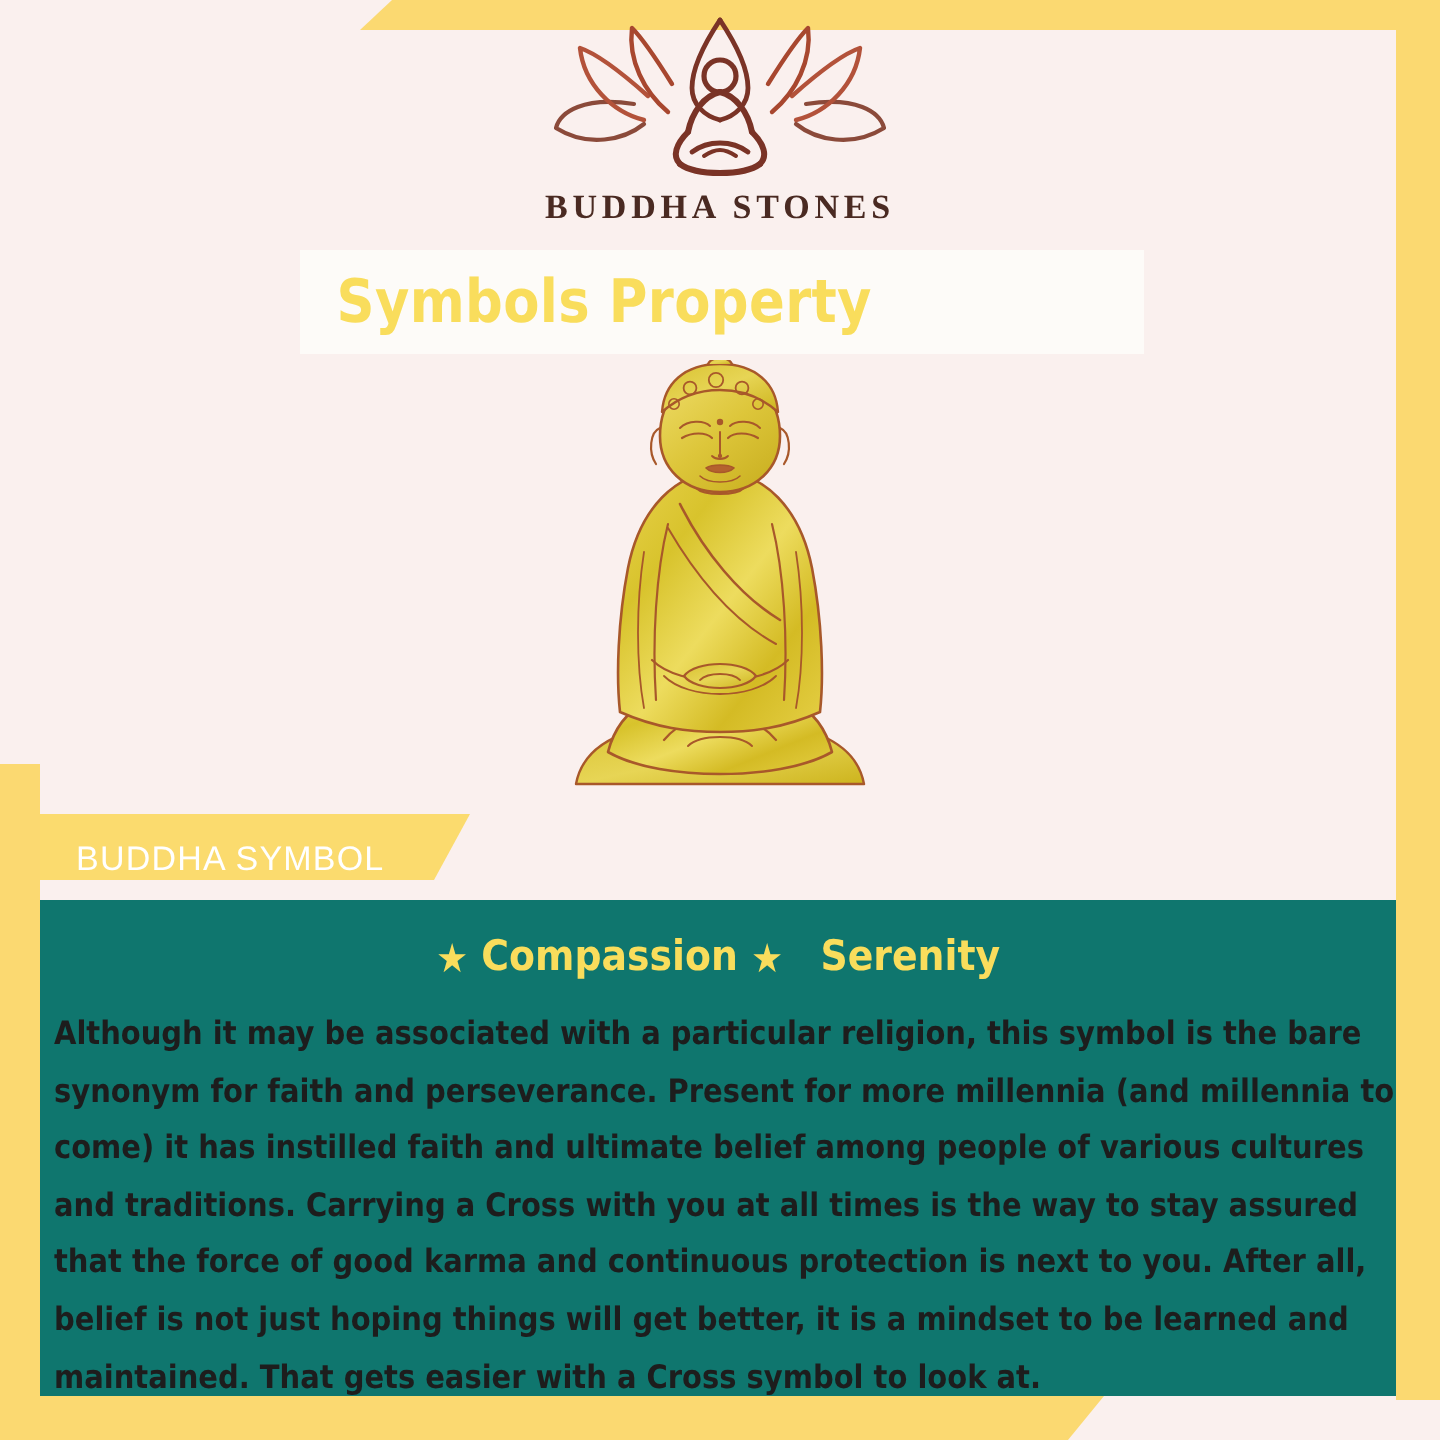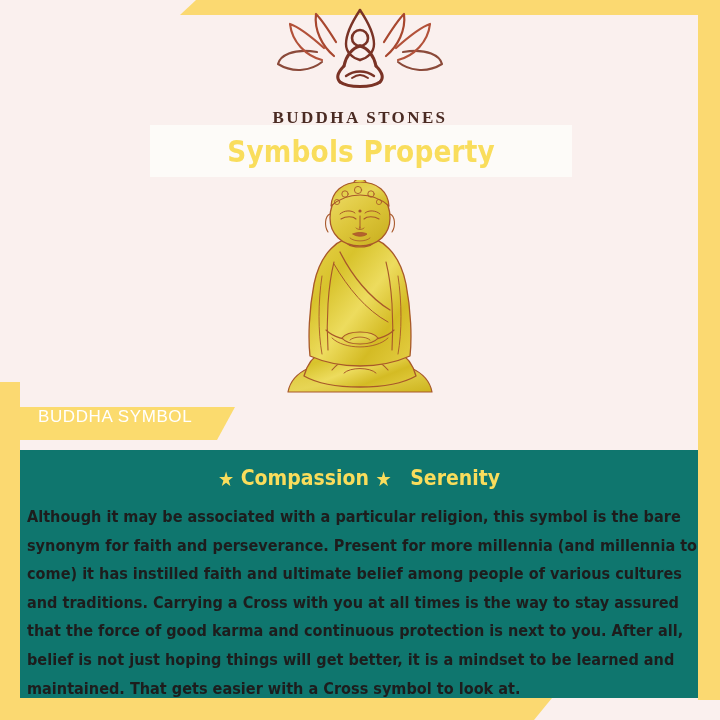--- a/index.html
+++ b/index.html
@@ -75,40 +75,39 @@
     left: 0;
     right: 0;
     text-align: center;
   }
   .logo-mark {
     display: block;
     margin: 0 auto;
   }
   .logo-wordmark {
     display: block;
-    margin-top: 16px;
+    margin-top: 2px;
     font-family: "Liberation Serif", serif;
     font-size: 17px;
     font-weight: 700;
     letter-spacing: 2.4px;
     color: #4a2a22;
   }
 
   
   .title-band {
     position: absolute;
     top: 125px;
     left: 150px;
     width: 422px;
     height: 52px;
     background: #fdfbf8;
     box-shadow: 0 0 0 1px rgba(250,240,238,0.6);
     display: flex;
     align-items: center;
-    justify-content: center;
   }
   .title-text {
     font-family: "DejaVu Sans", sans-serif;
     font-size: 30px;
     font-weight: 700;
     color: #f9dd5c;
     letter-spacing: 0.2px;
     transform: scaleX(0.88);
     transform-origin: center;
     white-space: nowrap;
@@ -127,21 +126,21 @@
   
   .symbol-ribbon {
     position: absolute;
     top: 407px;
     left: 20px;
     width: 215px;
     height: 33px;
     background: #fbdb6e;
     clip-path: polygon(0 0, 100% 0, calc(100% - 18px) 100%, 0 100%);
     display: flex;
-    align-items: flex-start;
+    align-items: flex-end;
   }
   .symbol-ribbon-label {
     margin-left: 18px;
     font-family: "Liberation Sans", sans-serif;
     font-size: 17px;
     font-weight: 400;
     color: #ffffff;
     letter-spacing: 0.6px;
     white-space: nowrap;
   }

